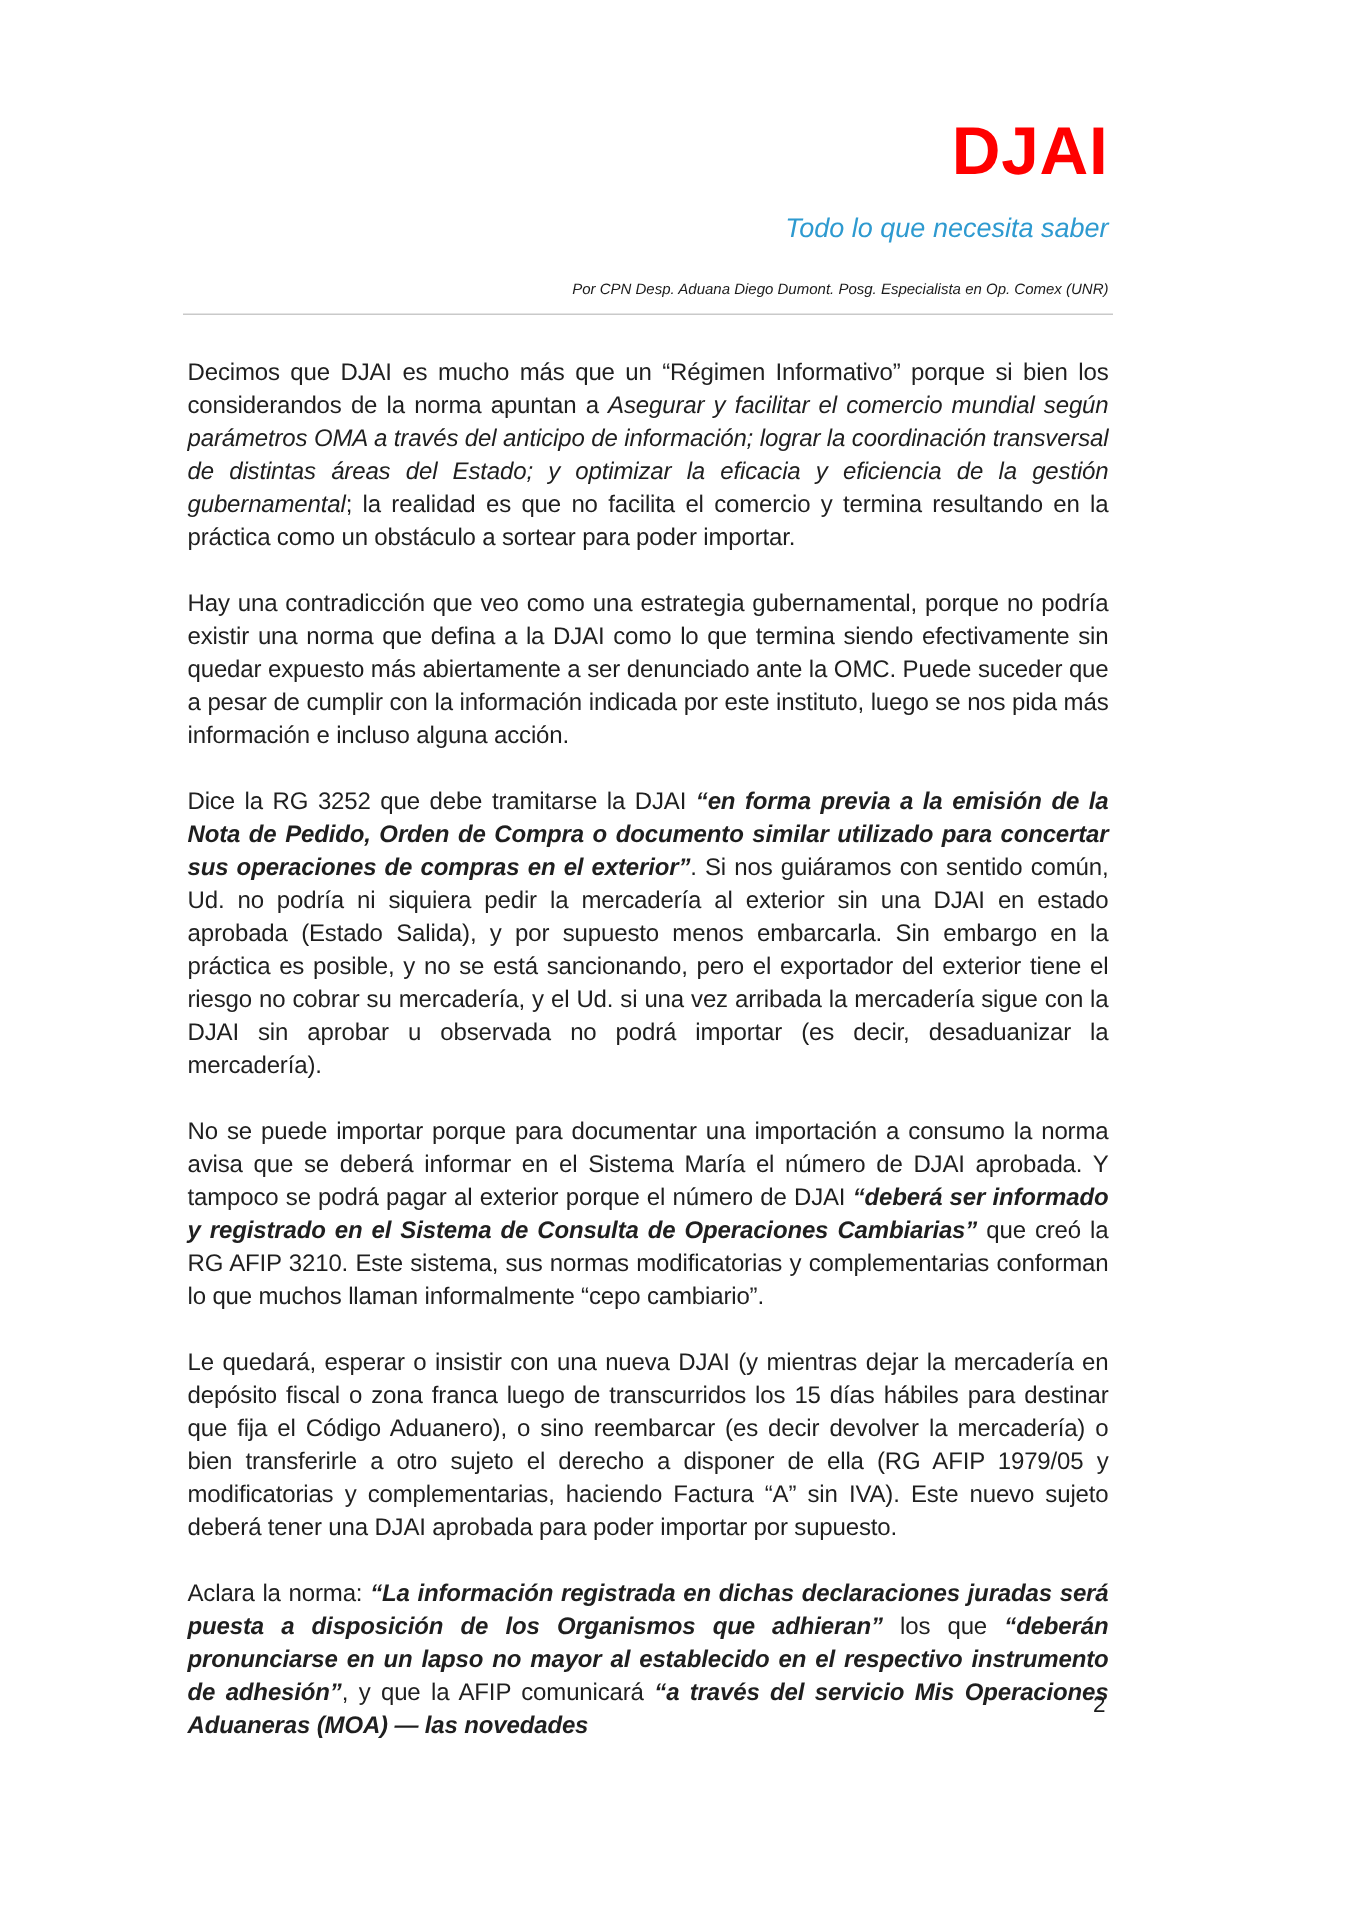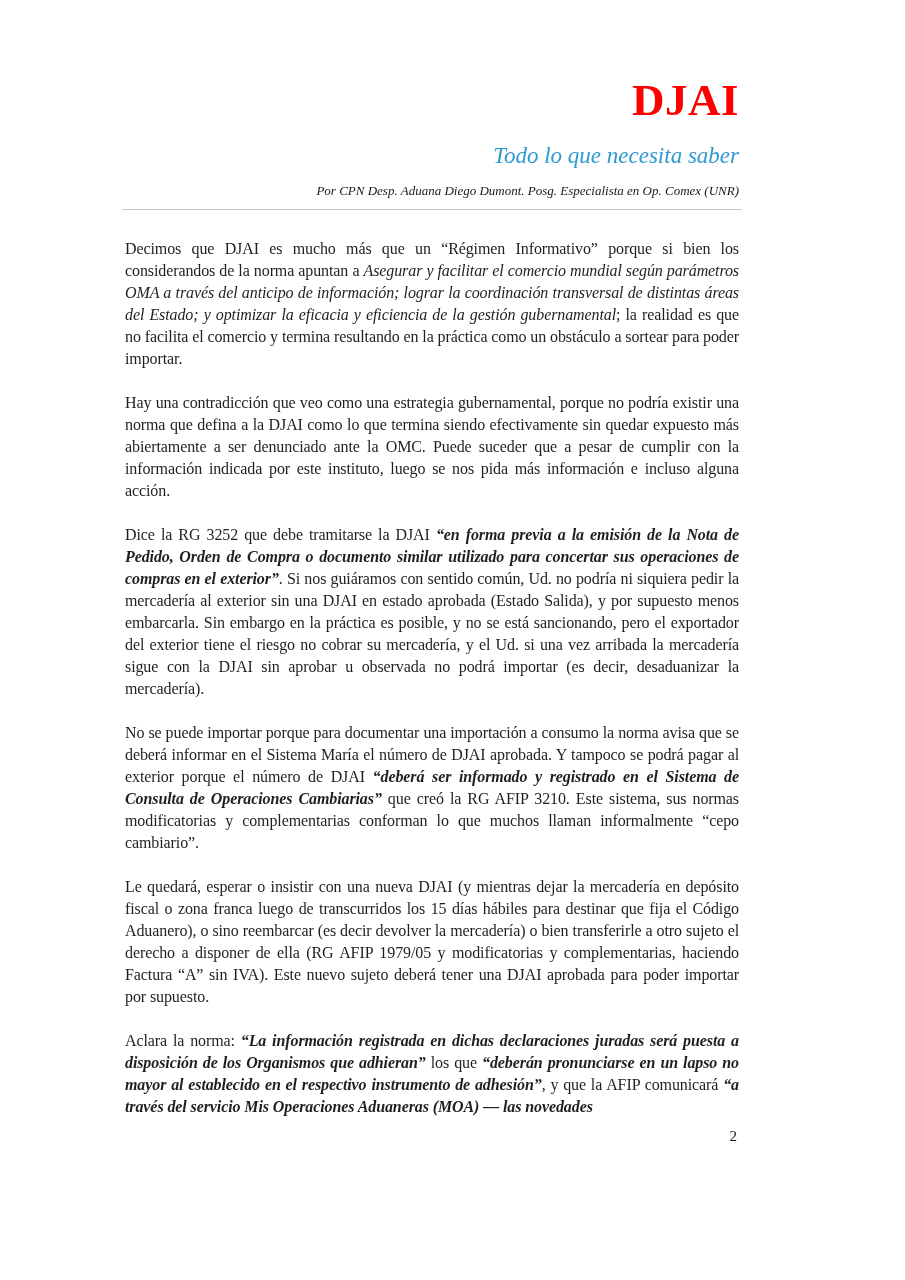--- a/index.html
+++ b/index.html
@@ -8,46 +8,46 @@
     --c-body: #1f1f1f;
   }
   * { box-sizing: border-box; }
   html, body { margin: 0; padding: 0; background: #ffffff; }
   .page {
     position: relative;
     width: 864px;
     height: 1280px;
     background: #ffffff;
     overflow: hidden;
-    font-family: Liberation Serif, serif;
+    font-family: Liberation Sans, sans-serif;
     color: var(--c-body);
   }
   .doc-header {
     padding: 78px 125px 0 125px;
     text-align: right;
   }
   .doc-title {
     margin: 0;
     font-size: 45px;
     line-height: 1;
     font-weight: bold;
     color: var(--c-title);
     letter-spacing: 0.5px;
   }
   .doc-subtitle {
     margin: 20px 0 0 0;
-    font-size: 23px;
+    font-size: 18px;
     line-height: 1.1;
     font-weight: normal;
     font-style: italic;
     color: var(--c-subtitle);
   }
   .doc-author {
-    margin-top: 15px;
-    font-size: 13px;
+    margin-top: 25px;
+    font-size: 10px;
     font-style: italic;
     color: #1a1a1a;
   }
   .header-divider {
     border: none;
     border-top: 1px solid #c9c9c9;
     margin: 10px 122px 0 122px;
   }
   .doc-body {
     padding: 28px 125px 0 125px;

